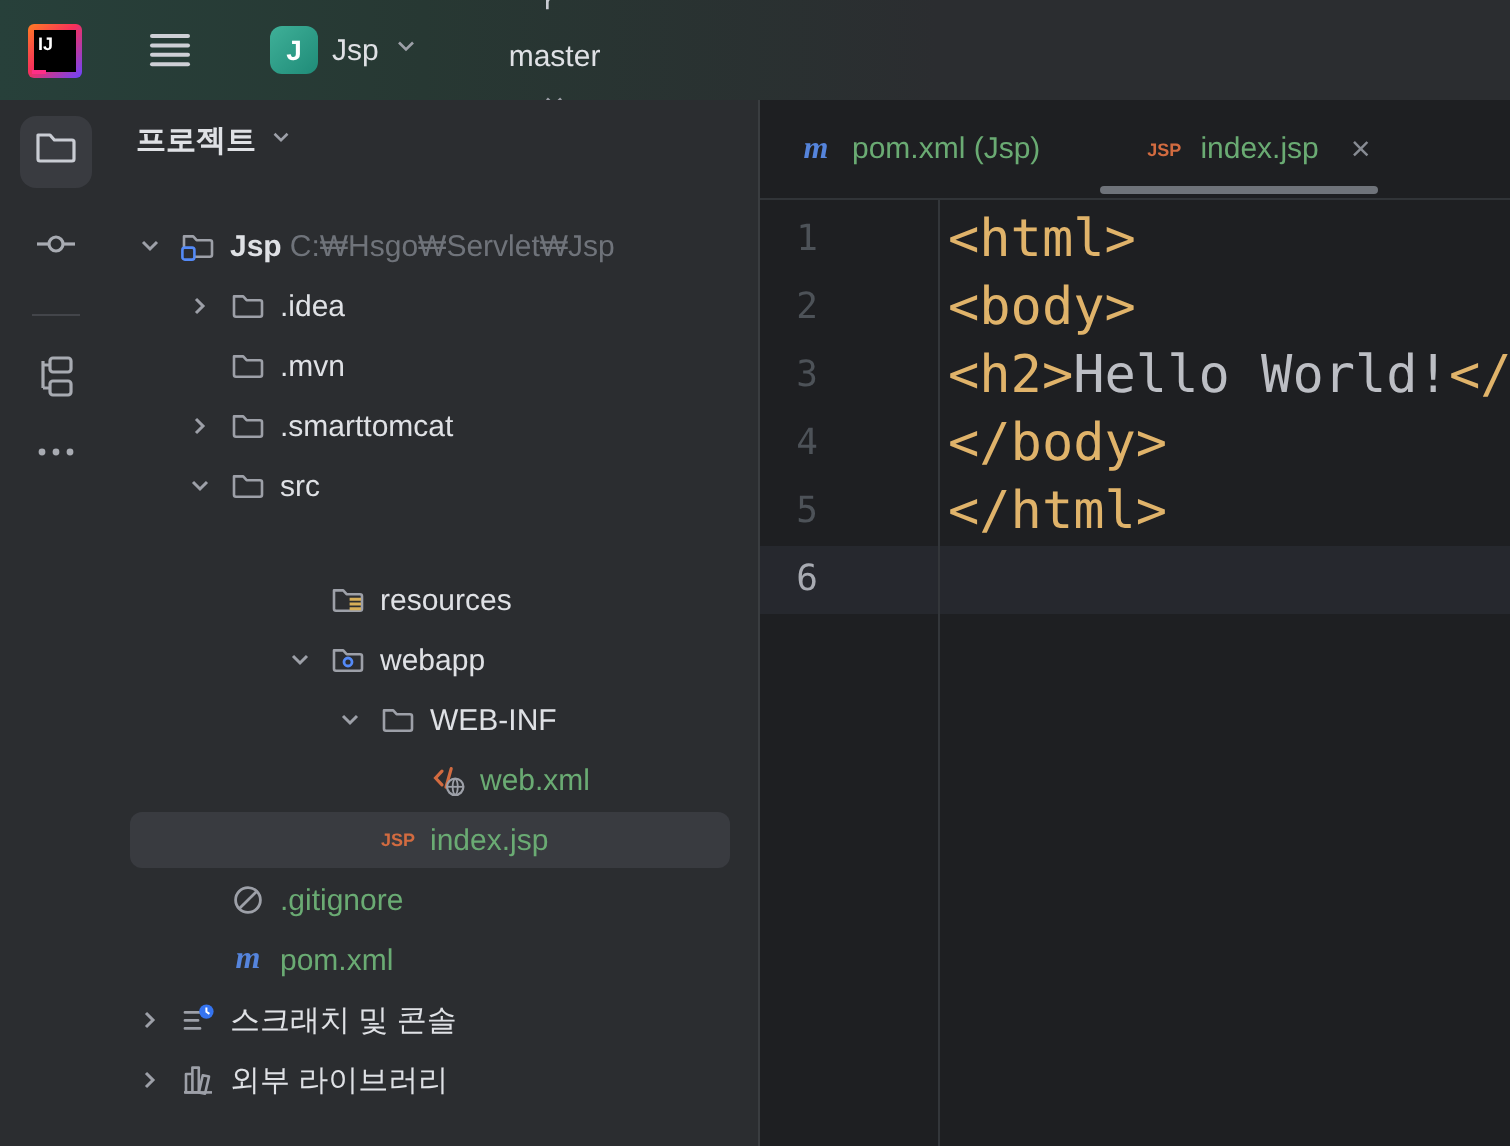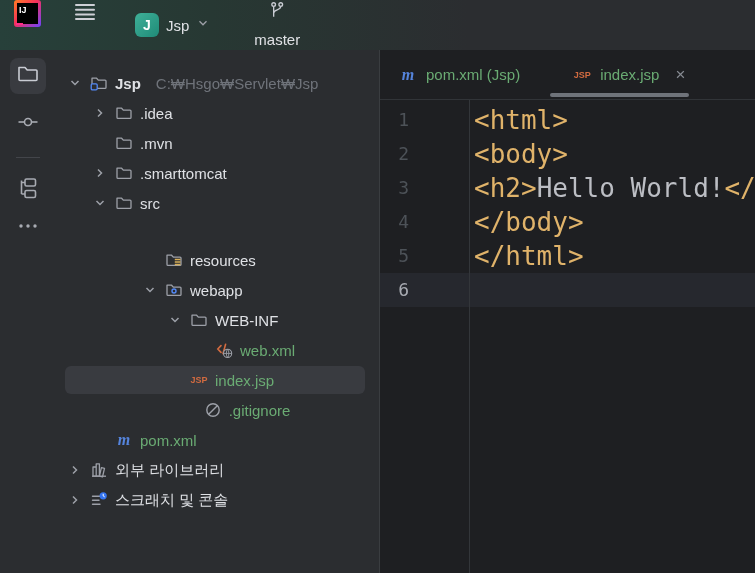--- a/index.html
+++ b/index.html
@@ -7,21 +7,21 @@
   body {
     background:#1e1f22;
     font-family:"Liberation Sans", sans-serif;
     color:#dfe1e5;
     -webkit-font-smoothing:antialiased;
   }
 
   
   .header {
     height:50px;
-    display:flex; 
+    display:flex; align-items:center;
     background:linear-gradient(to right,#27403a 0%, #273833 28%, #2b2d30 62%, #2b2d30 100%);
   }
   .logo {
     width:27px; height:27px; margin-left:14px;
     background:linear-gradient(135deg,#ff7d22 0%,#f6305b 45%,#6a44ff 100%);
     border-radius:3px; position:relative; flex:none;
   }
   .logo .inner {
     position:absolute; inset:3px; background:#000; 
     font:bold 9px "Liberation Sans", sans-serif; color:#fff;
@@ -67,21 +67,21 @@
   }
   .tree-row .hl {
     position:absolute; left:10px; right:14px; top:1px; bottom:1px;
     background:#393b40; border-radius:6px; z-index:0;
   }
   .tree-row > span { position:relative; z-index:1; }
   .chev { width:22px; height:16px; display:inline-flex; align-items:center; justify-content:flex-start; flex:none; }
   .t-icon { width:20px; height:18px; display:inline-flex; align-items:center; justify-content:center; margin-right:6px; flex:none; }
   .t-label.green { color:#6aab73; }
   .t-label.bold { font-weight:bold; }
-  .t-suffix { color:#6f737a; margin-left:15px; }
+  .t-suffix { color:#6f737a; margin-left:4px; }
   .jsp-badge { font:bold 9px "Liberation Sans", sans-serif; color:#d26b40; letter-spacing:0; }
   .mvn-badge { font:italic bold 16px "Liberation Serif", serif; color:#5584dc; line-height:1; }
 
   
   .editor { flex:1; display:flex; flex-direction:column; background:#1e1f22; min-width:0; }
   .tabbar {
     height:50px; flex:none; display:flex; align-items:stretch;
     border-bottom:1px solid #313438; background:#1e1f22; padding-left:2px;
   }
   .tab {
@@ -181,20 +181,28 @@
       <div class="act-btn" style="margin-top: 2px;">
         <span><svg width="24" height="24" viewBox="0 0 24 24" fill="#a8abb2">
             <circle cx="5" cy="12" r="1.7"></circle>
             <circle cx="12" cy="12" r="1.7"></circle>
             <circle cx="19" cy="12" r="1.7"></circle>
           </svg></span>
       </div>
     </div>
 
   <div class="tree-panel">
+    <div class="panel-header">
+      <span>프로젝트</span>
+      <span>
+        <svg width="13" height="13" viewBox="0 0 16 16">
+            <path d="M4 6l4 4 4-4" fill="none" stroke="#9da0a8" stroke-width="1.6"></path>
+          </svg>
+      </span>
+    </div>
     <div class="tree" id="tree">
         <div class="tree-row" style="padding-left: 12px;">
           <span class="chev">
             <svg width="16" height="16" viewBox="0 0 16 16">
               <path d="M4.5 6 8 9.5 11.5 6" fill="none" stroke="#9da0a8" stroke-width="1.5"></path>
             </svg>
           </span>
           <span class="t-icon">
             <svg width="18" height="18" viewBox="0 0 18 18">
               <path d="M2 4.2h4.6l1.7 1.9H15c.6 0 1 .4 1 1v6.3c0 .6-.4 1-1 1H3c-.6 0-1-.4-1-1V4.2z" fill="none" stroke="#9da0a8" stroke-width="1.3" stroke-linejoin="round"></path>
@@ -309,68 +317,68 @@
           <span class="t-label green">web.xml</span>
         </div>
         <div class="tree-row" style="padding-left: 112px;">
           <div class="hl"></div>
           <span class="chev"></span>
           <span class="t-icon">
             <span class="jsp-badge">JSP</span>
           </span>
           <span class="t-label green">index.jsp</span>
         </div>
-        <div class="tree-row" style="padding-left: 37px; justify-content: center;">
+        <div class="tree-row" style="padding-left: 37px;">
           <span class="chev"></span>
           <span class="t-icon">
             <svg width="18" height="18" viewBox="0 0 18 18">
               <circle cx="9" cy="9" r="6.2" fill="none" stroke="#9da0a8" stroke-width="1.4"></circle>
               <path d="M4.7 13.3 13.3 4.7" stroke="#9da0a8" stroke-width="1.4"></path>
             </svg>
           </span>
           <span class="t-label green">.gitignore</span>
         </div>
         <div class="tree-row" style="padding-left: 37px;">
           <span class="chev"></span>
           <span class="t-icon">
             <span class="mvn-badge">m</span>
           </span>
           <span class="t-label green">pom.xml</span>
-        </div>
-        <div class="tree-row" style="padding-left: 12px;">
-          <span class="chev">
-            <svg width="16" height="16" viewBox="0 0 16 16">
-              <path d="M6 4.5 9.5 8 6 11.5" fill="none" stroke="#9da0a8" stroke-width="1.5"></path>
-            </svg>
-          </span>
-          <span class="t-icon">
-            <svg width="18" height="18" viewBox="0 0 18 18" fill="none" stroke="#9da0a8" stroke-width="1.3" stroke-linejoin="round">
-              <path d="M3 15.2V6h3.2v9.2zM6.2 15.2V2.8h3.2v12.4z"></path>
-              <path d="M9.4 15.2l2-8.6 3.1.7-2 8.6z"></path>
-              <path d="M2 15.2h14"></path>
-            </svg>
-          </span>
-          <span class="t-label">외부 라이브러리</span>
         </div>
         <div class="tree-row" style="padding-left: 12px;">
           <span class="chev">
             <svg width="16" height="16" viewBox="0 0 16 16">
               <path d="M6 4.5 9.5 8 6 11.5" fill="none" stroke="#9da0a8" stroke-width="1.5"></path>
             </svg>
           </span>
           <span class="t-icon">
             <svg width="18" height="18" viewBox="0 0 18 18">
               <g stroke="#9da0a8" stroke-width="1.4" stroke-linecap="round">
                 <path d="M2.5 5.2h10M2.5 9.2h6.5M2.5 13.2h7.5"></path>
               </g>
               <circle cx="13.2" cy="4.8" r="3.6" fill="#3574f0"></circle>
               <path d="M13.2 2.8v2.1l1.5 1" stroke="#fff" stroke-width="1" fill="none"></path>
             </svg>
           </span>
           <span class="t-label">스크래치 및 콘솔</span>
+        </div>
+        <div class="tree-row" style="padding-left: 12px;">
+          <span class="chev">
+            <svg width="16" height="16" viewBox="0 0 16 16">
+              <path d="M6 4.5 9.5 8 6 11.5" fill="none" stroke="#9da0a8" stroke-width="1.5"></path>
+            </svg>
+          </span>
+          <span class="t-icon">
+            <svg width="18" height="18" viewBox="0 0 18 18" fill="none" stroke="#9da0a8" stroke-width="1.3" stroke-linejoin="round">
+              <path d="M3 15.2V6h3.2v9.2zM6.2 15.2V2.8h3.2v12.4z"></path>
+              <path d="M9.4 15.2l2-8.6 3.1.7-2 8.6z"></path>
+              <path d="M2 15.2h14"></path>
+            </svg>
+          </span>
+          <span class="t-label">외부 라이브러리</span>
         </div>
       </div>
   </div>
 
   <div class="editor">
     <div class="tabbar" id="tabbar">
         <div class="tab">
           <span class="t-icon" style="margin-right: 0px;">
             <span class="mvn-badge">m</span>
           </span>

